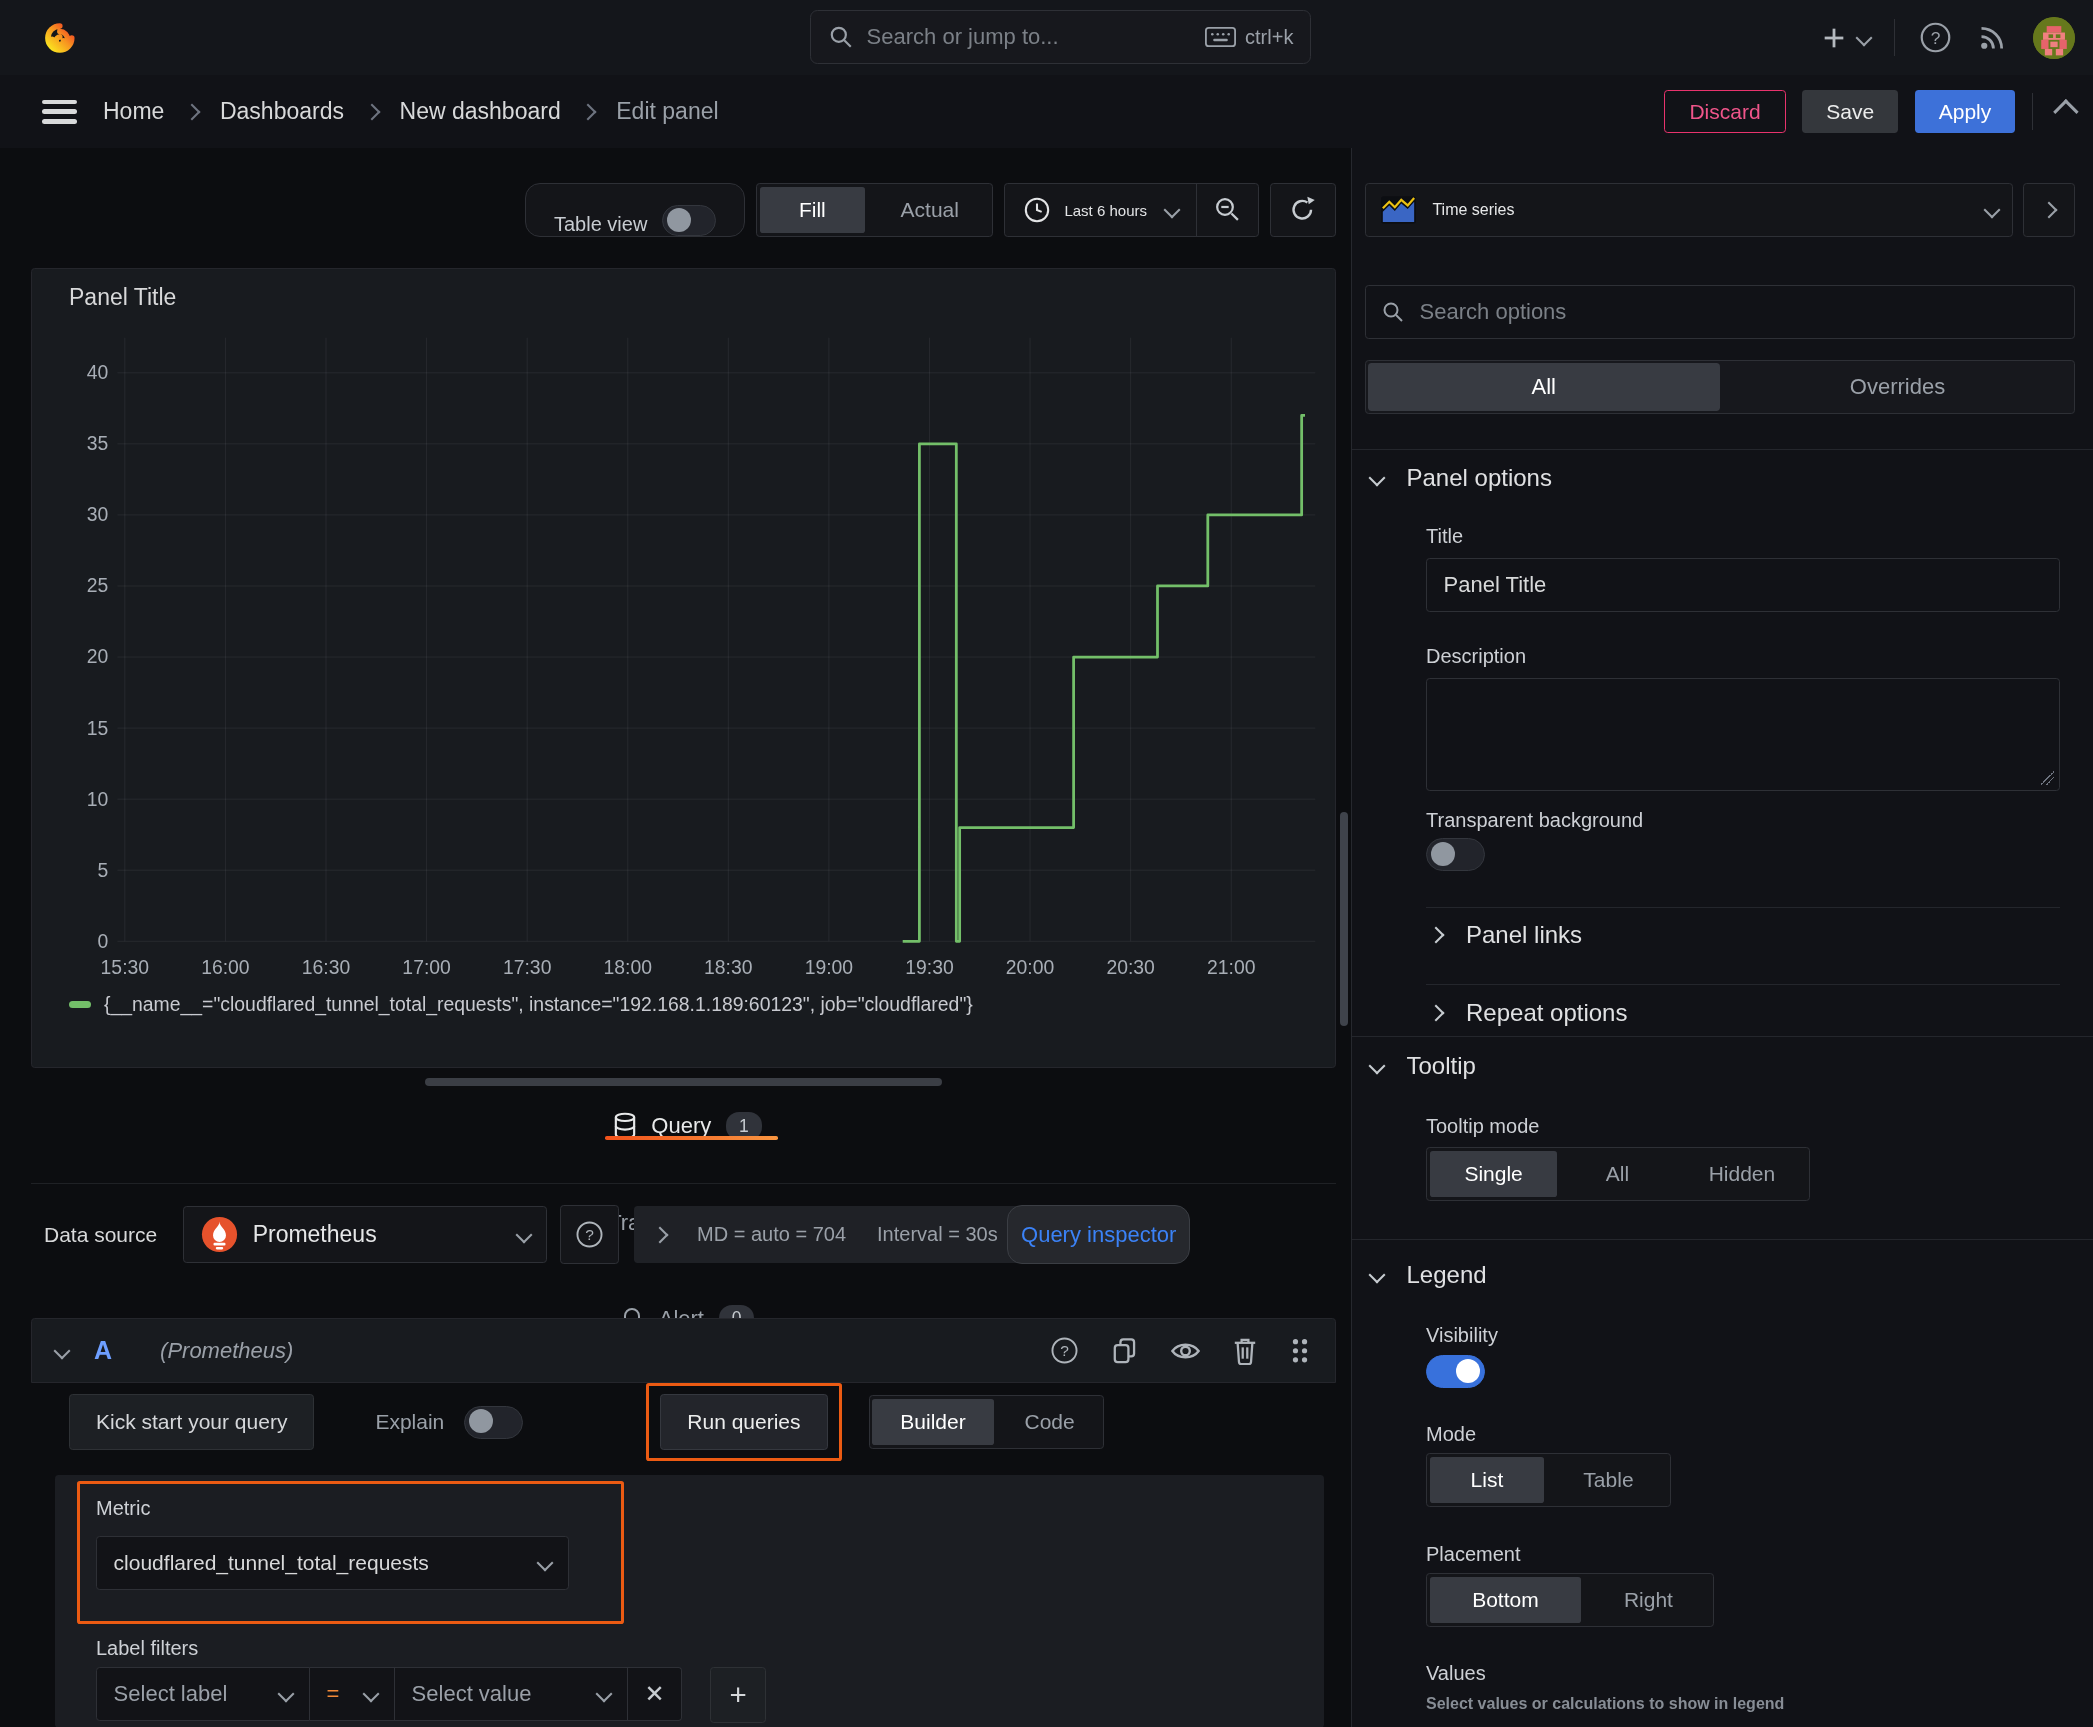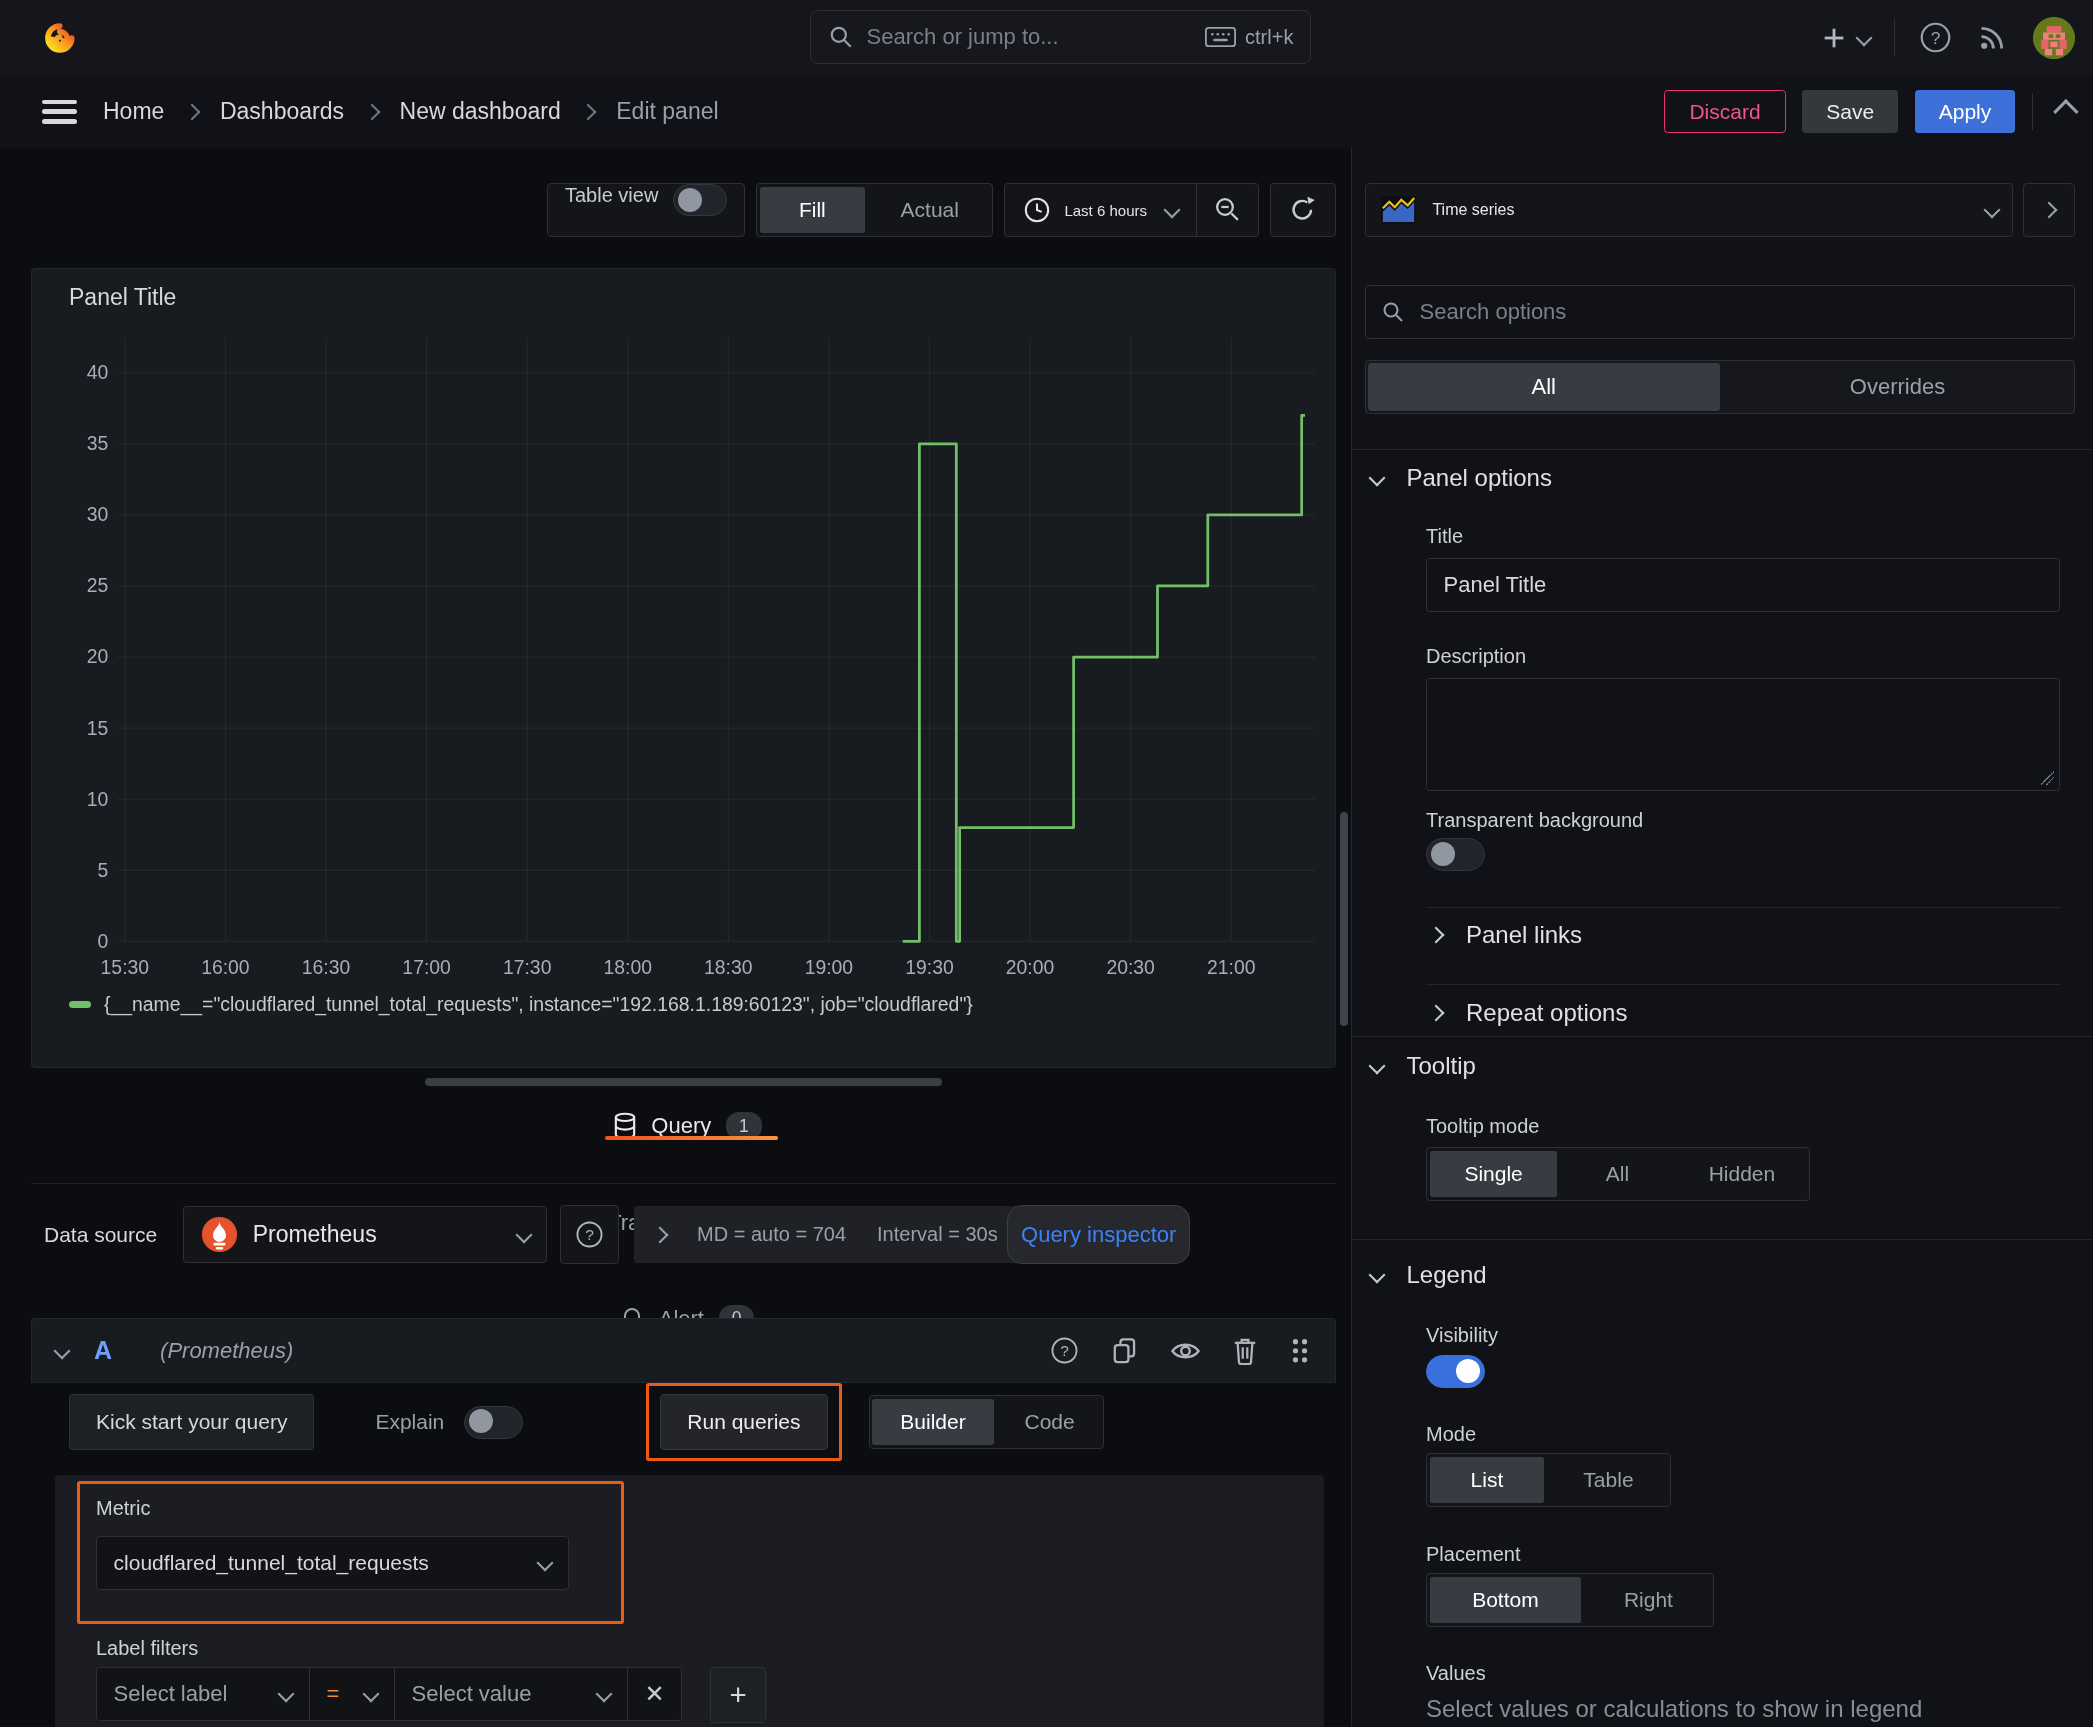--- a/index.html
+++ b/index.html
@@ -53,22 +53,22 @@
   .seg .opt.sel{background:#383b42;color:#fff;border-radius:2.8px;margin:2.8px;}
   .select{background:#141519;border:0.9px solid #2e3036;border-radius:3.7px;height:54px;
           display:flex;align-items:center;padding:0 16.6px;box-sizing:border-box;gap:14.8px;cursor:pointer;}
   .select .val{font-size:21px;color:#d8d9da;flex:1;white-space:nowrap;}
   .field-label{font-size:20px;color:#cdd0d5;}
   .input{background:#111217;border:0.9px solid #2e3036;border-radius:3.7px;height:54px;
          display:flex;align-items:center;padding:0 16.6px;box-sizing:border-box;font-size:22px;color:#d8d9da;}
   
   .ltoolbar{position:absolute;left:31px;top:183px;width:1305px;height:54px;display:flex;
             justify-content:flex-end;gap:11px;}
-  .tv-box{display:flex;align-items:flex-start;gap:14.8px;border:0.9px solid #2e3036;border-radius:4px;
-          padding:0 17px;background:#141519;}
+  .tv-box{display:flex;align-items:flex-end;gap:14.8px;border:0.9px solid #2e3036;border-radius:15px;
+          padding:0 28px;background:#141519;}
   .tv-box .lbl{font-size:20px;color:#c7ccd1;}
   .timegrp{display:flex;align-items:center;border:0.9px solid #2e3036;border-radius:3.7px;background:#141519;}
   .timegrp .trange{display:flex;align-items:center;gap:13px;padding:0 18.5px;color:#e3e4e6;font-size:15px;}
   .timegrp .zo{width:61px;display:flex;align-items:center;justify-content:center;height:100%;
                border-left:0.9px solid #2e3036;color:#c7ccd1;}
   .sqbtn{width:66px;height:54px;border:0.9px solid #2e3036;border-radius:3.7px;background:#141519;
          display:flex;align-items:center;justify-content:center;color:#c7ccd1;box-sizing:border-box;cursor:pointer;}
   
   .panel{position:absolute;left:31px;top:268px;width:1305px;height:800px;background:#181b1f;
          border:0.9px solid #25262c;border-radius:3.7px;box-sizing:border-box;}
@@ -156,21 +156,21 @@
   .sechead{position:absolute;left:18.5px;display:flex;align-items:center;gap:24px;cursor:pointer;}
   .sechead .chev{border-color:#c7ccd1;}
   .sechead .t{font-size:24px;font-weight:500;color:#e0e1e3;}
   .sb-label{position:absolute;left:74px;}
   .sb-input{position:absolute;left:74px;right:33px;}
   .sb-textarea{position:absolute;left:74px;right:33px;height:111px;background:#111217;
                border:0.9px solid #2e3036;border-radius:3.7px;}
   .resize-corner{position:absolute;right:4.6px;bottom:4.6px;width:14.8px;height:14.8px;
     background:linear-gradient(135deg,transparent 0 50%,#6e7480 50% 55%,transparent 55% 70%,#6e7480 70% 75%,transparent 75%);}
   .sb-toggle{position:absolute;left:74px;}
-  .hint{position:absolute;left:74px;color:#878d95;font-size:24px;}
+  .hint{position:absolute;left:74px;color:#878d95;font-size:16px;font-weight:bold;}
 </style>
 </head>
 <body>
 
 <div class="topbar">
   <svg class="abs" style="left:35px;top:14.8px" width="46" height="46" viewBox="0 0 50 50">
     <defs>
         <linearGradient id="lg" x1="0" y1="1" x2="1" y2="0">
       <stop offset="0" stop-color="#fcee1f"></stop>
           <stop offset="0.55" stop-color="#f79420"></stop>

